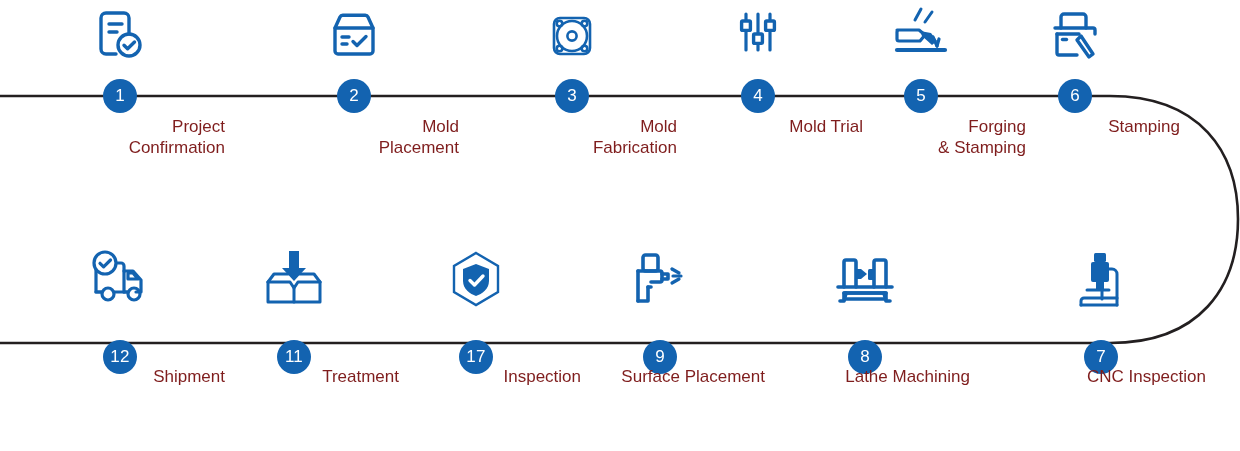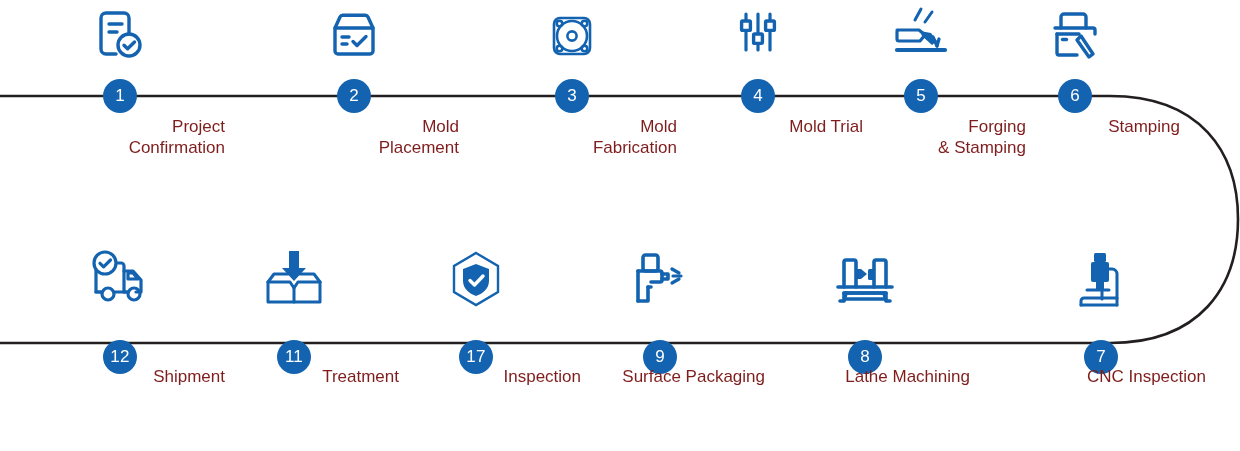--- a/index.html
+++ b/index.html
@@ -254,21 +254,21 @@
           <path d="M36 25h6v5h-6"></path>
         </g>
         <g stroke="#1363b0" stroke-width="3.2" stroke-linecap="round" fill="none">
           <path d="M46 20l7 4"></path>
             <path d="M47 27h8"></path>
             <path d="M46 34l7-4"></path>
         </g>
       </svg>
     </span>
     <span class="step-badge">9</span>
-    <span class="step-label">Surface Packaging</span>
+    <span class="step-label">Surface Placement</span>
   </div>
 
   <div class="step row-bottom" style="left:476px; top:0;">
     <span class="step-icon">
       <svg width="64" height="64" viewBox="0 0 64 64">
         <path d="M32 4l22 13v26L32 56 10 43V17z" fill="none" stroke="#1363b0" stroke-width="2.4"></path>
         <path d="M32 15l13 5v12c0 8-7 13-13 15-6-2-13-7-13-15V20z" fill="#1363b0"></path>
         <path d="M26 31.5l4.5 4.5L39 27" fill="none" stroke="#ffffff" stroke-width="3.4" stroke-linecap="round" stroke-linejoin="round"></path>
       </svg>
     </span>

